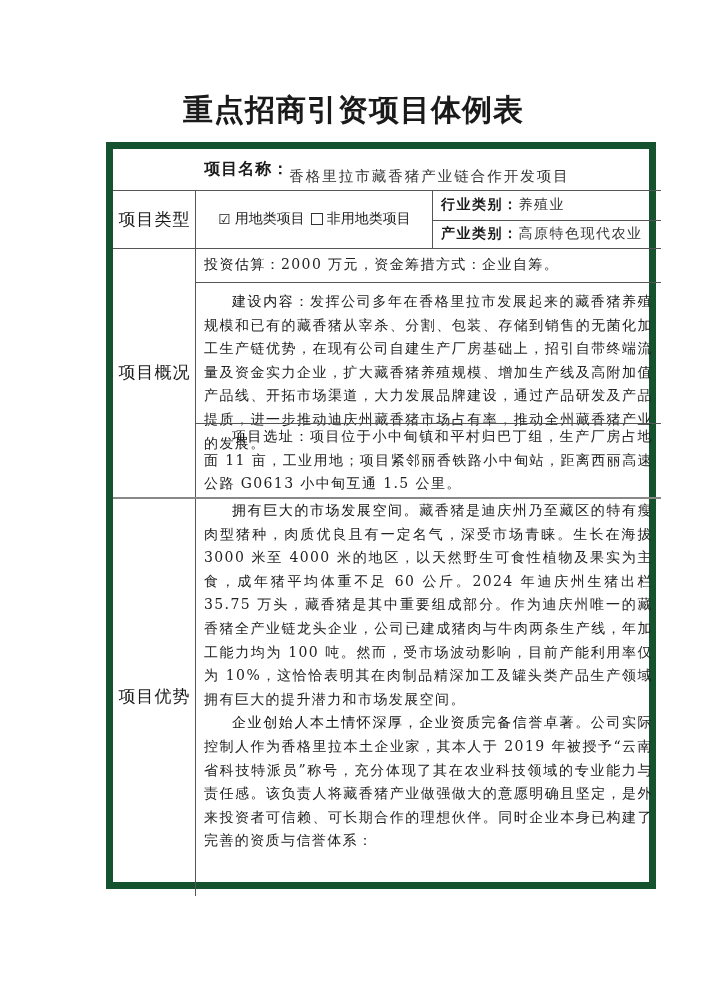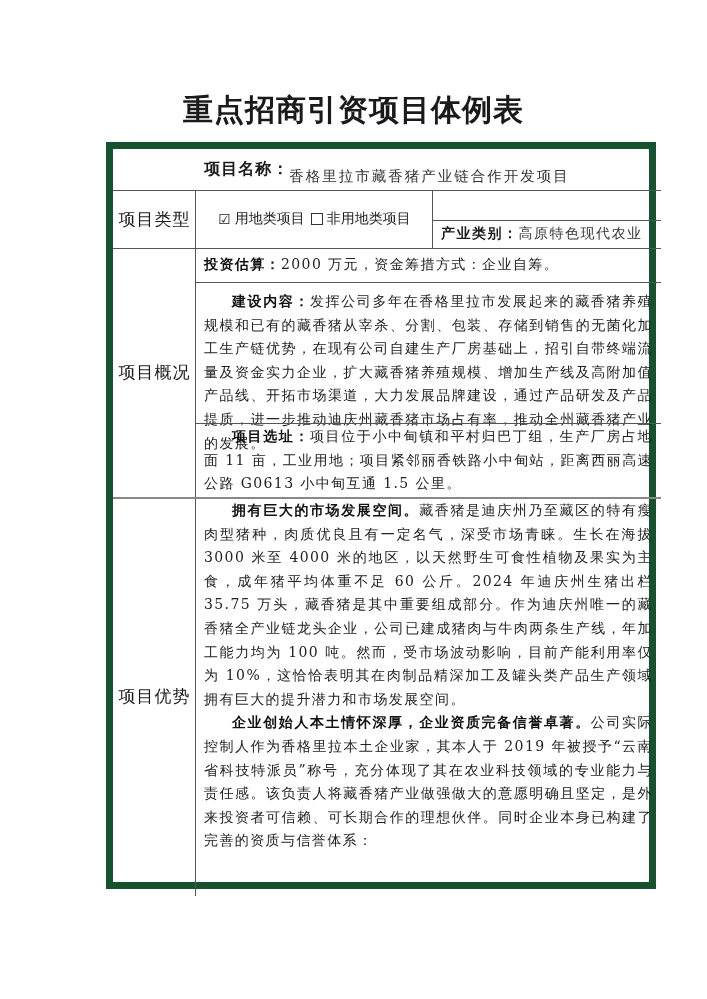--- a/index.html
+++ b/index.html
@@ -21,21 +21,21 @@
   .type-opts { display:flex; align-items:center; justify-content:center;
                font-family:"DejaVu Sans","Liberation Sans",sans-serif; font-size:14px; }
   .type-opts .opt { display:inline-flex; align-items:center; margin:0 3px; }
   .cb { display:inline-block; width:10px; height:10px; border:1px solid #333; margin-right:4px;
         position:relative; font-size:10px; line-height:10px; text-align:center; }
   .kv { display:flex; align-items:center; padding-left:8px; font-size:14px; letter-spacing:1.5px; }
   .kv .k { font-weight:bold; }
   .kv .v { color:#333; }
   .para { font-size:14px; line-height:23.6px; text-align:justify; letter-spacing:1.4px;
           padding:0 8px 0 8px; color:#222; }
-  .para .k { font-weight:bold; color:#111; }
+  .para .k { font-weight:normal; color:#111; }
   .indent { text-indent:28px; }
   .inv { padding-top:6px; }
 </style>
 </head>
 <body>
 
 <div class="title">重点招商引资项目体例表</div>
 
 <div class="tbl">
 
@@ -53,20 +53,24 @@
       <span class="cb" style="border:none;width:auto;height:auto;font-size:14px;line-height:14px;">☑</span>
       <span>用地类项目</span>
     </span>
     <span class="opt">
       <span class="cb"></span>
       <span>非用地类项目</span>
     </span>
   </div>
   <div class="vline" style="left:319px; top:41px; height:58px;"></div>
 
+  <div class="cell kv" style="left:320px; top:41px; width:228px; height:30px;">
+    <span class="k">行业类别：</span>
+    <span class="v">养殖业</span>
+  </div>
   <div class="hline" style="left:320px; top:71px; width:228px;"></div>
   <div class="cell kv" style="left:320px; top:71px; width:228px; height:28px;">
     <span class="k">产业类别：</span>
     <span class="v">高原特色现代农业</span>
   </div>
   <div class="hline" style="left:0; top:99px; width:548px;"></div>
 
   <div class="cell label" style="left:0; top:99px; width:83px; height:249px;">项目概况</div>
 
   <div class="cell para inv" style="left:83px; top:99px; width:465px; height:34px; padding-top:5px;">

